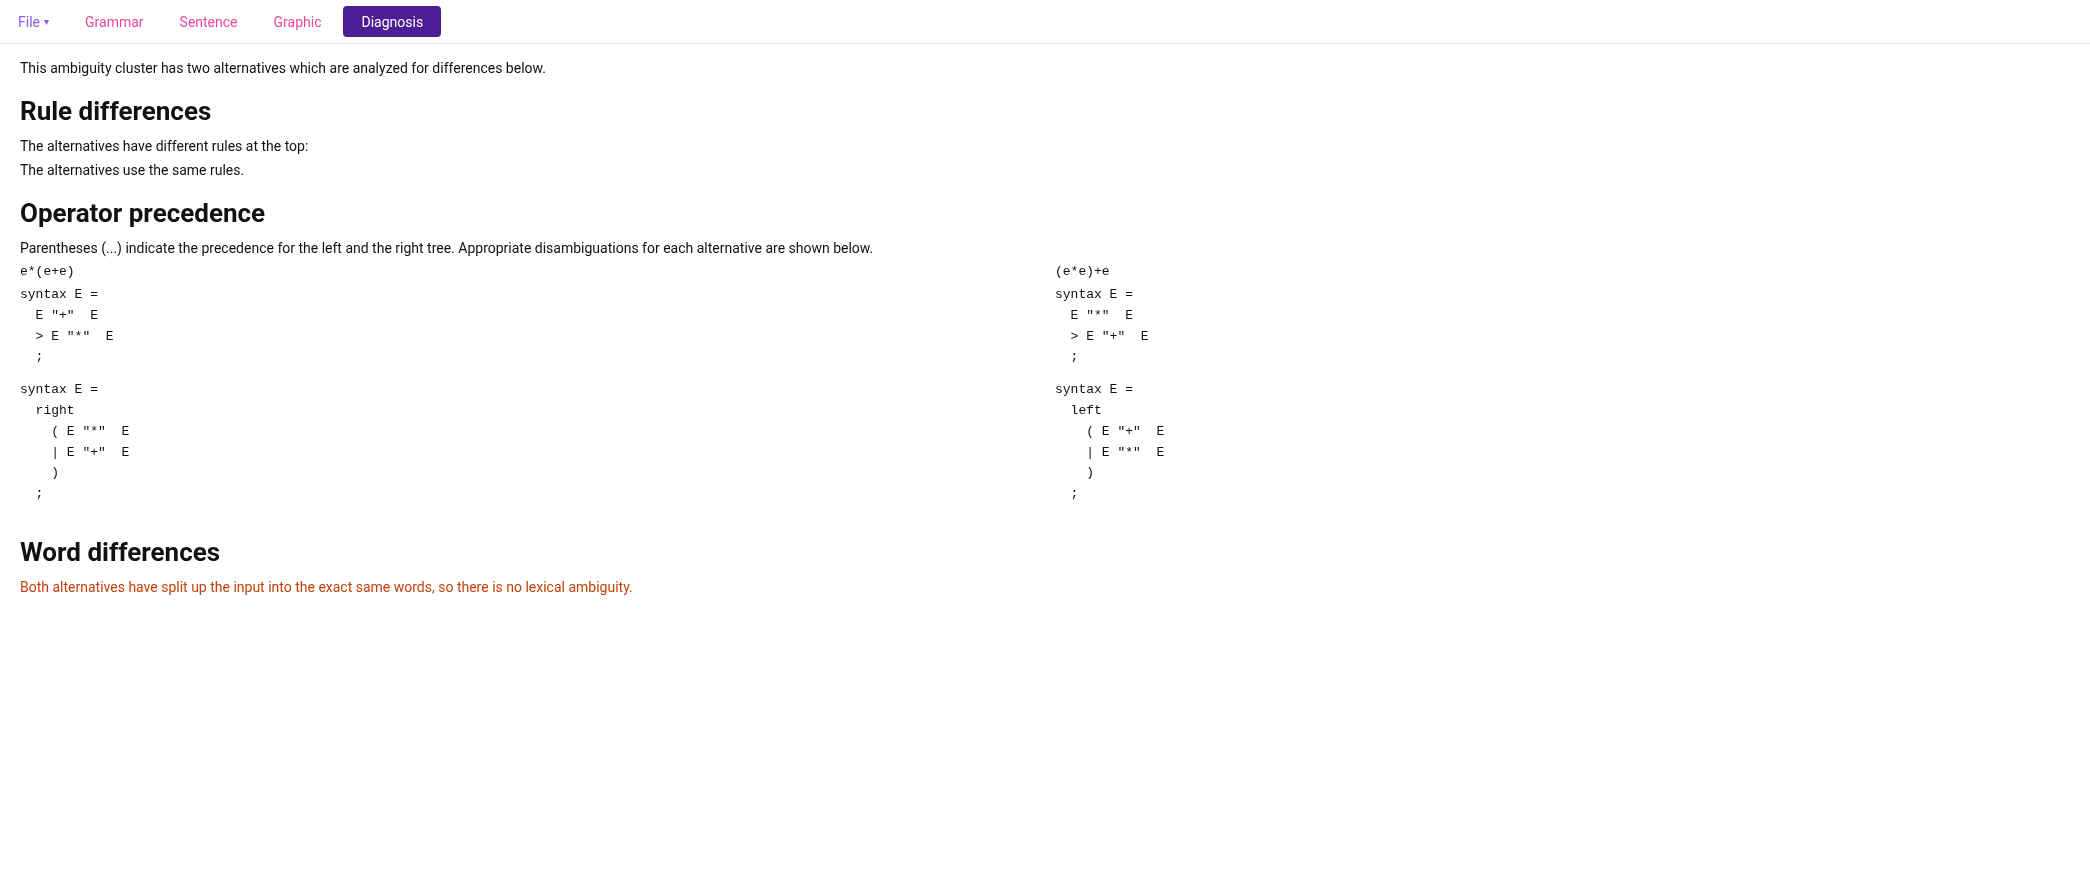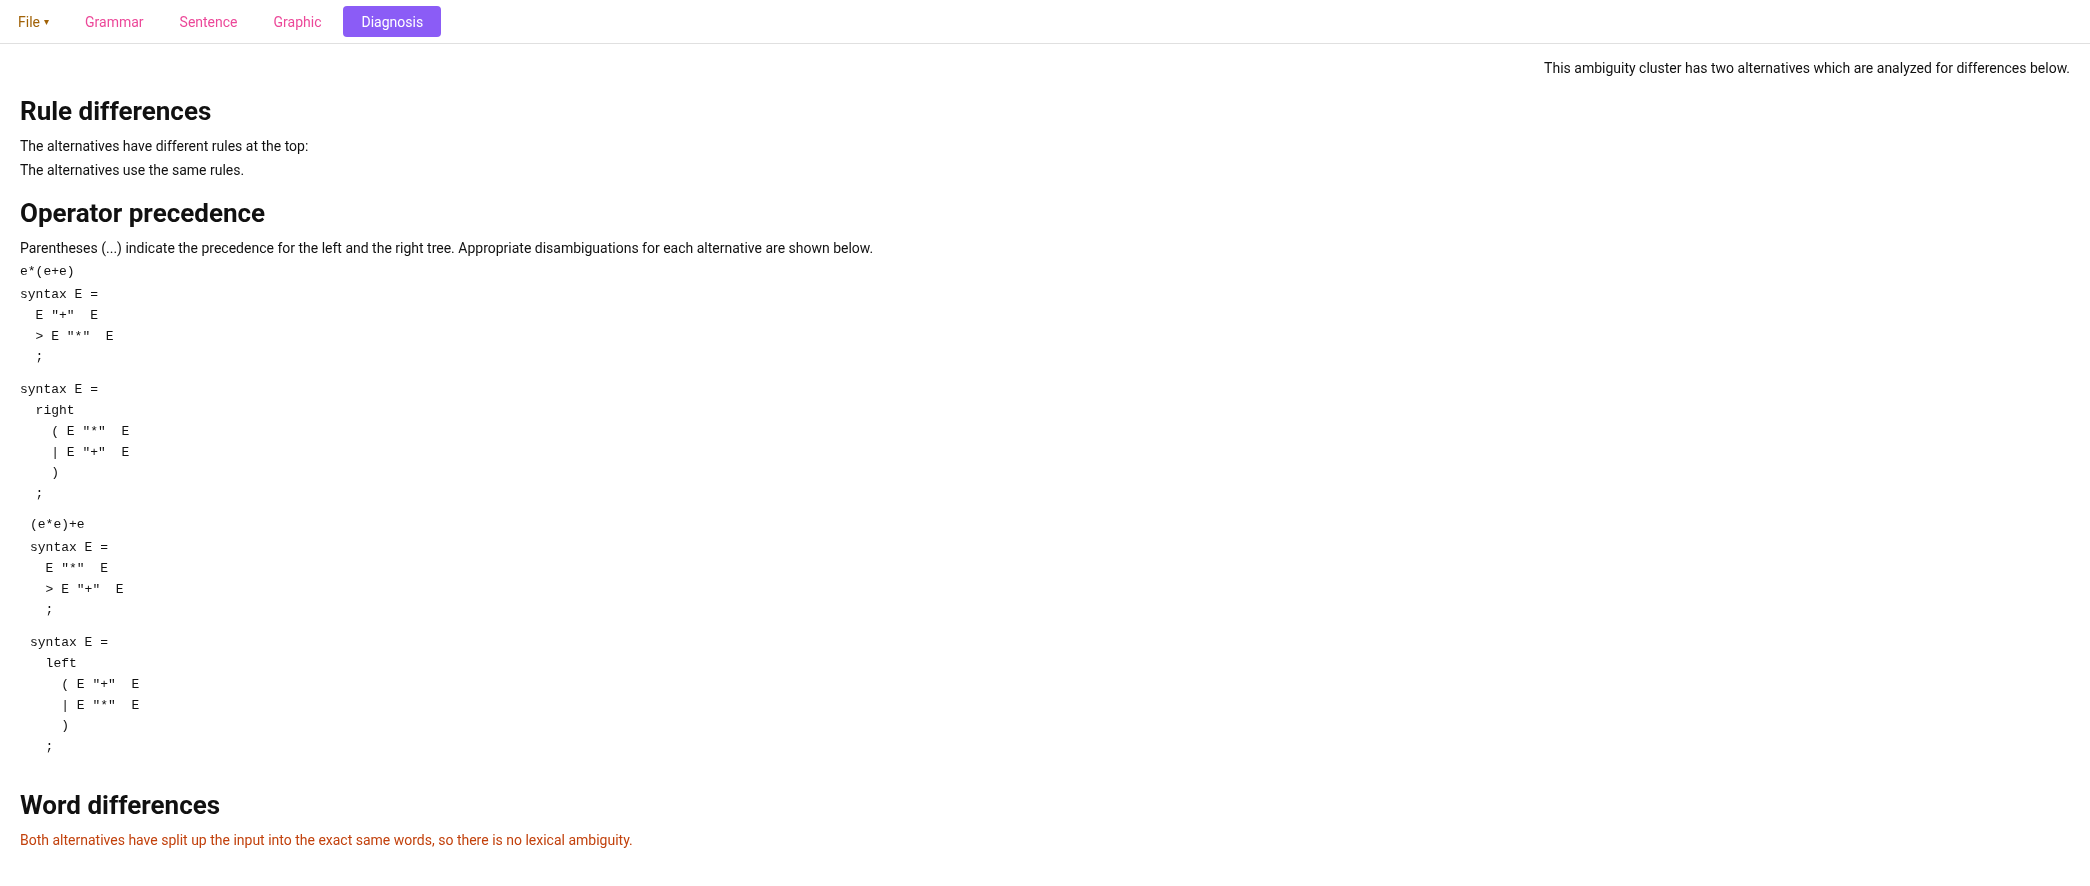--- a/index.html
+++ b/index.html
@@ -22,46 +22,45 @@
       padding: 0 18px;
       height: 100%;
       display: flex;
       align-items: center;
       cursor: pointer;
       font-size: 14px;
       color: #ec4899;
       text-decoration: none;
     }
     .nav-item.active {
-      background: #8b5cf6;
+      background: #4c1d95;
       color: #fff;
       border-radius: 4px;
       margin: 6px 4px;
       height: calc(100% - 12px);
     }
     .nav-item.file {
-      color: #a16207;
+      color: #8b5cf6;
       justify-content: flex-end;
     }
     .nav-dropdown-arrow {
       margin-left: 4px;
       font-size: 10px;
     }
 
     
     #content {
       padding: 16px 20px;
       max-width: 100%;
     }
 
     .intro-text {
       font-size: 14px;
       margin-bottom: 20px;
       color: #111;
-      text-align: right;
     }
 
     h2 {
       font-size: 26px;
       font-weight: bold;
       margin-bottom: 12px;
       margin-top: 10px;
     }
 
     h3 {
@@ -107,21 +106,20 @@
       font-size: 13px;
       white-space: pre;
       line-height: 1.5;
     }
 
     
     .op-two-col {
       display: flex;
       width: 100%;
       margin-top: 8px;
-      flex-direction: column;
     }
     .op-col {
       flex: 1;
       padding: 0 10px 0 0;
     }
     .op-col + .op-col {
       padding: 0 0 0 10px;
       border-left: none;
     }
 

